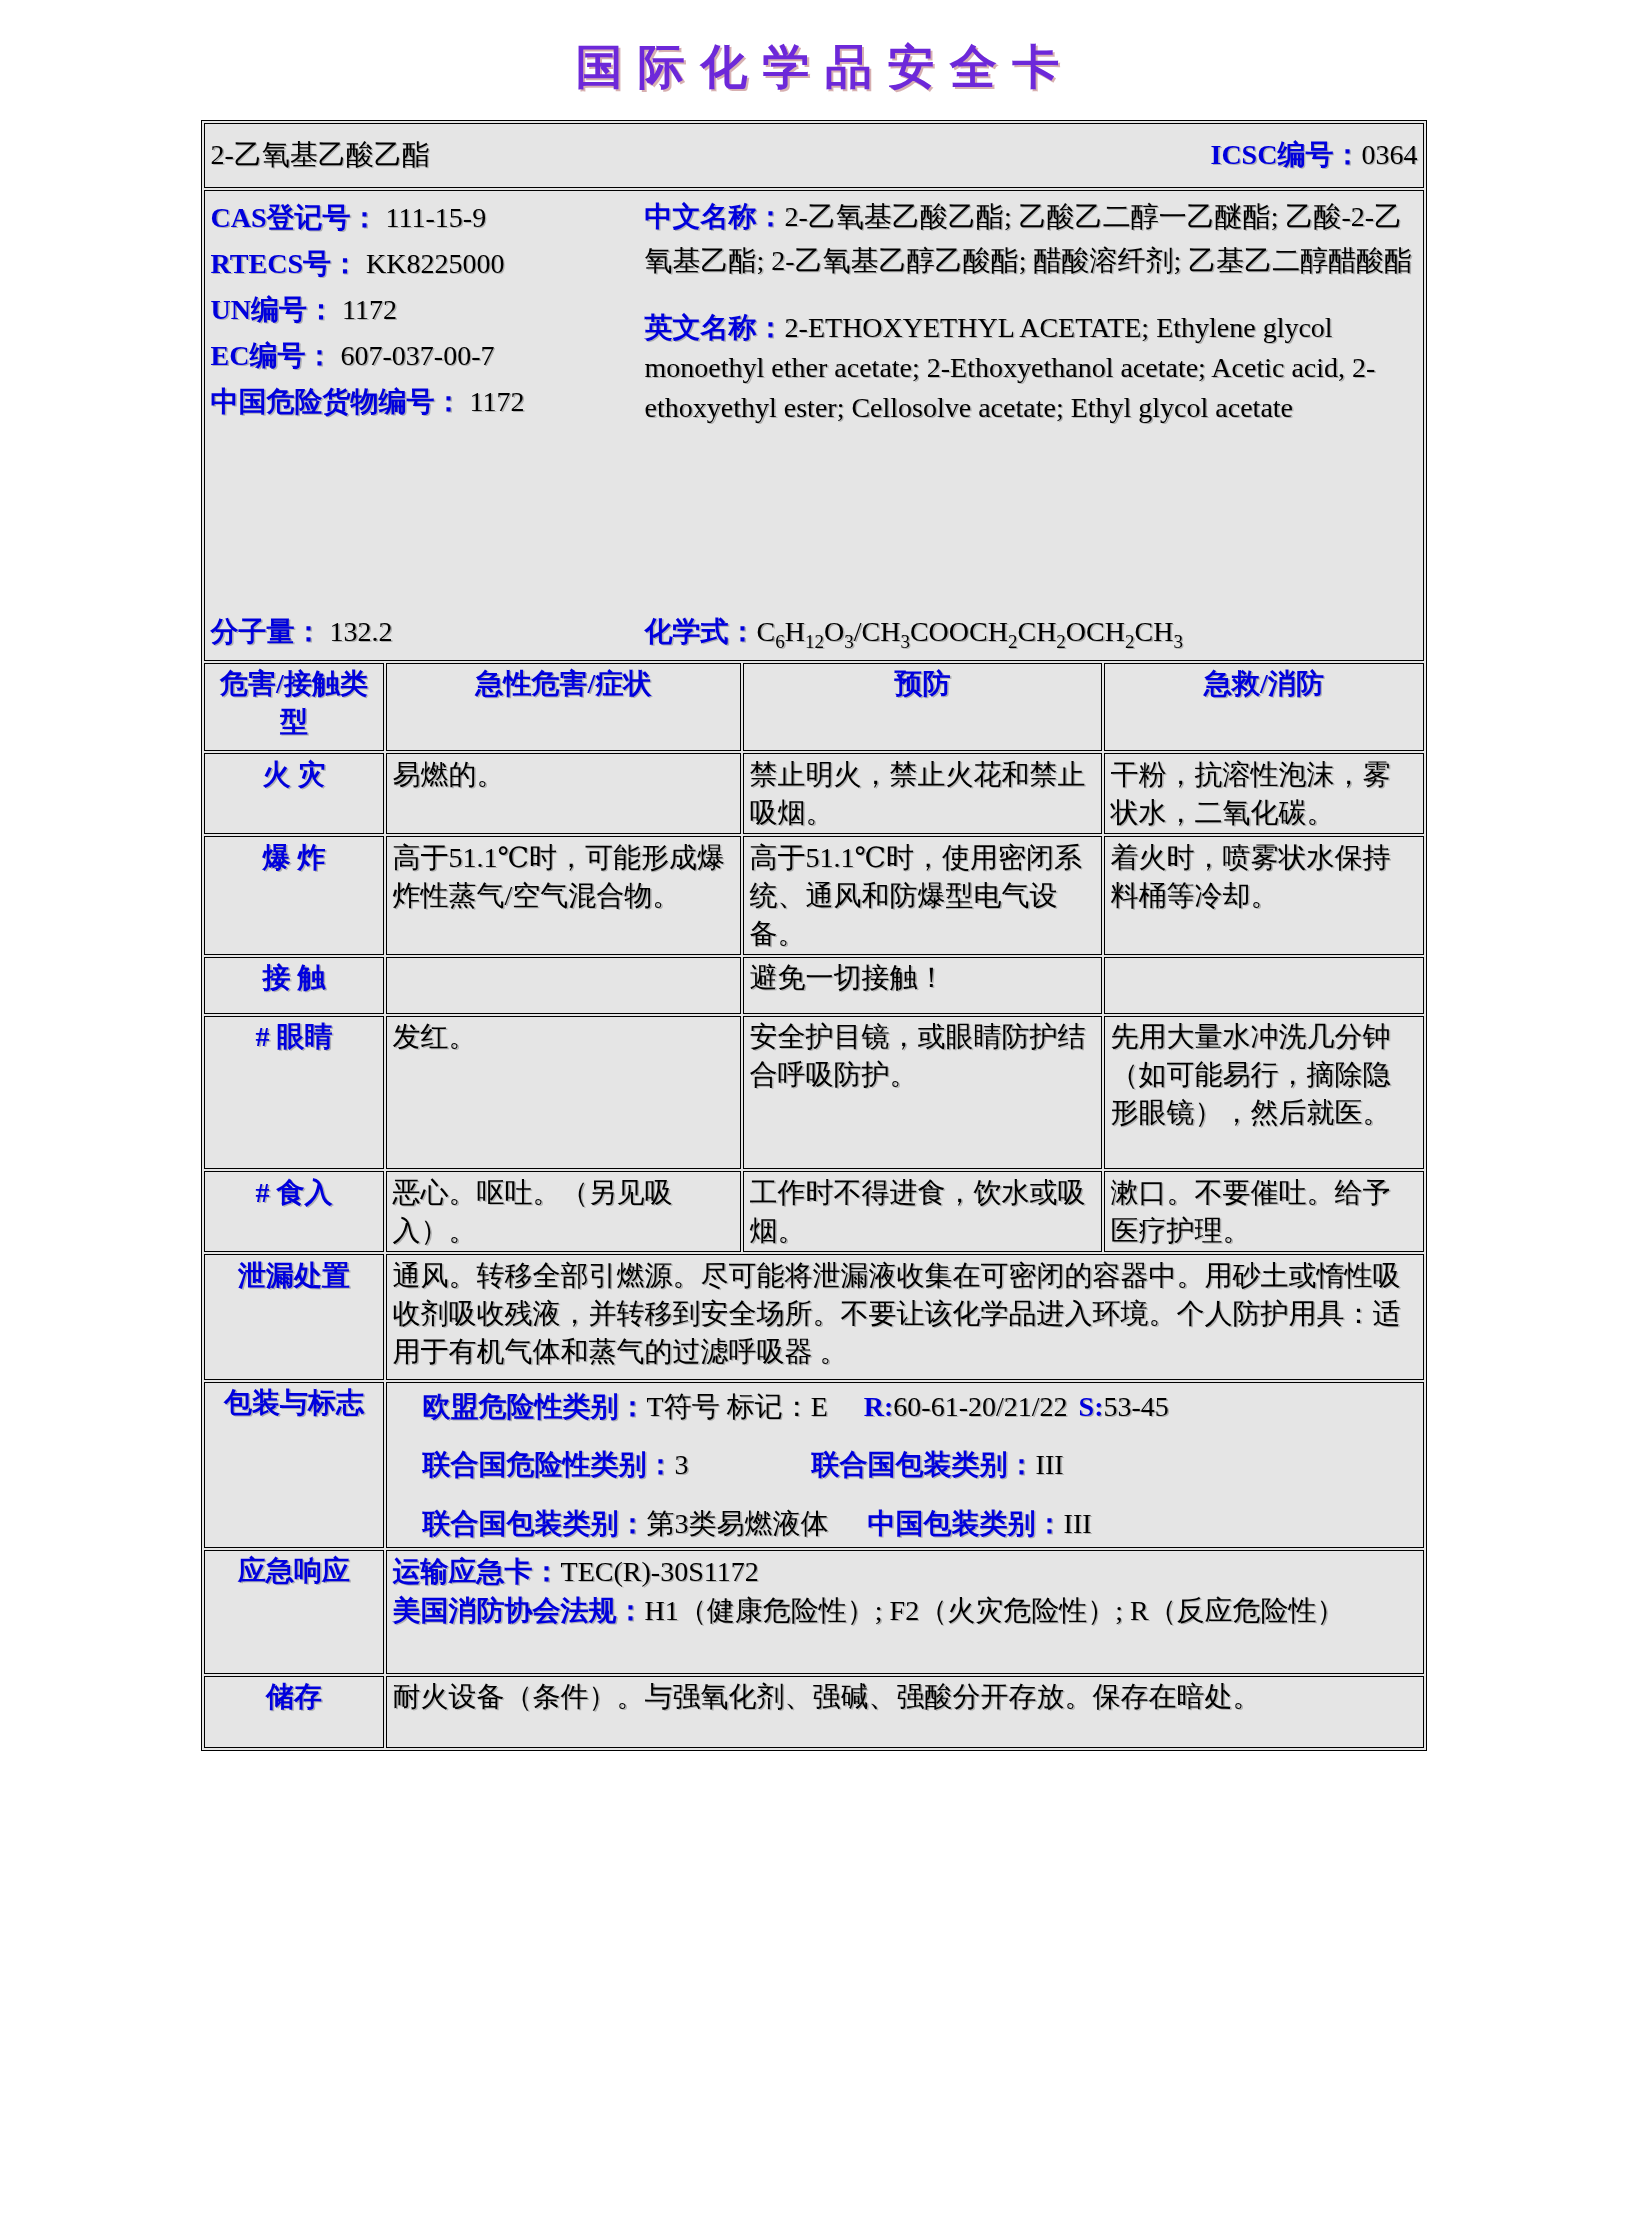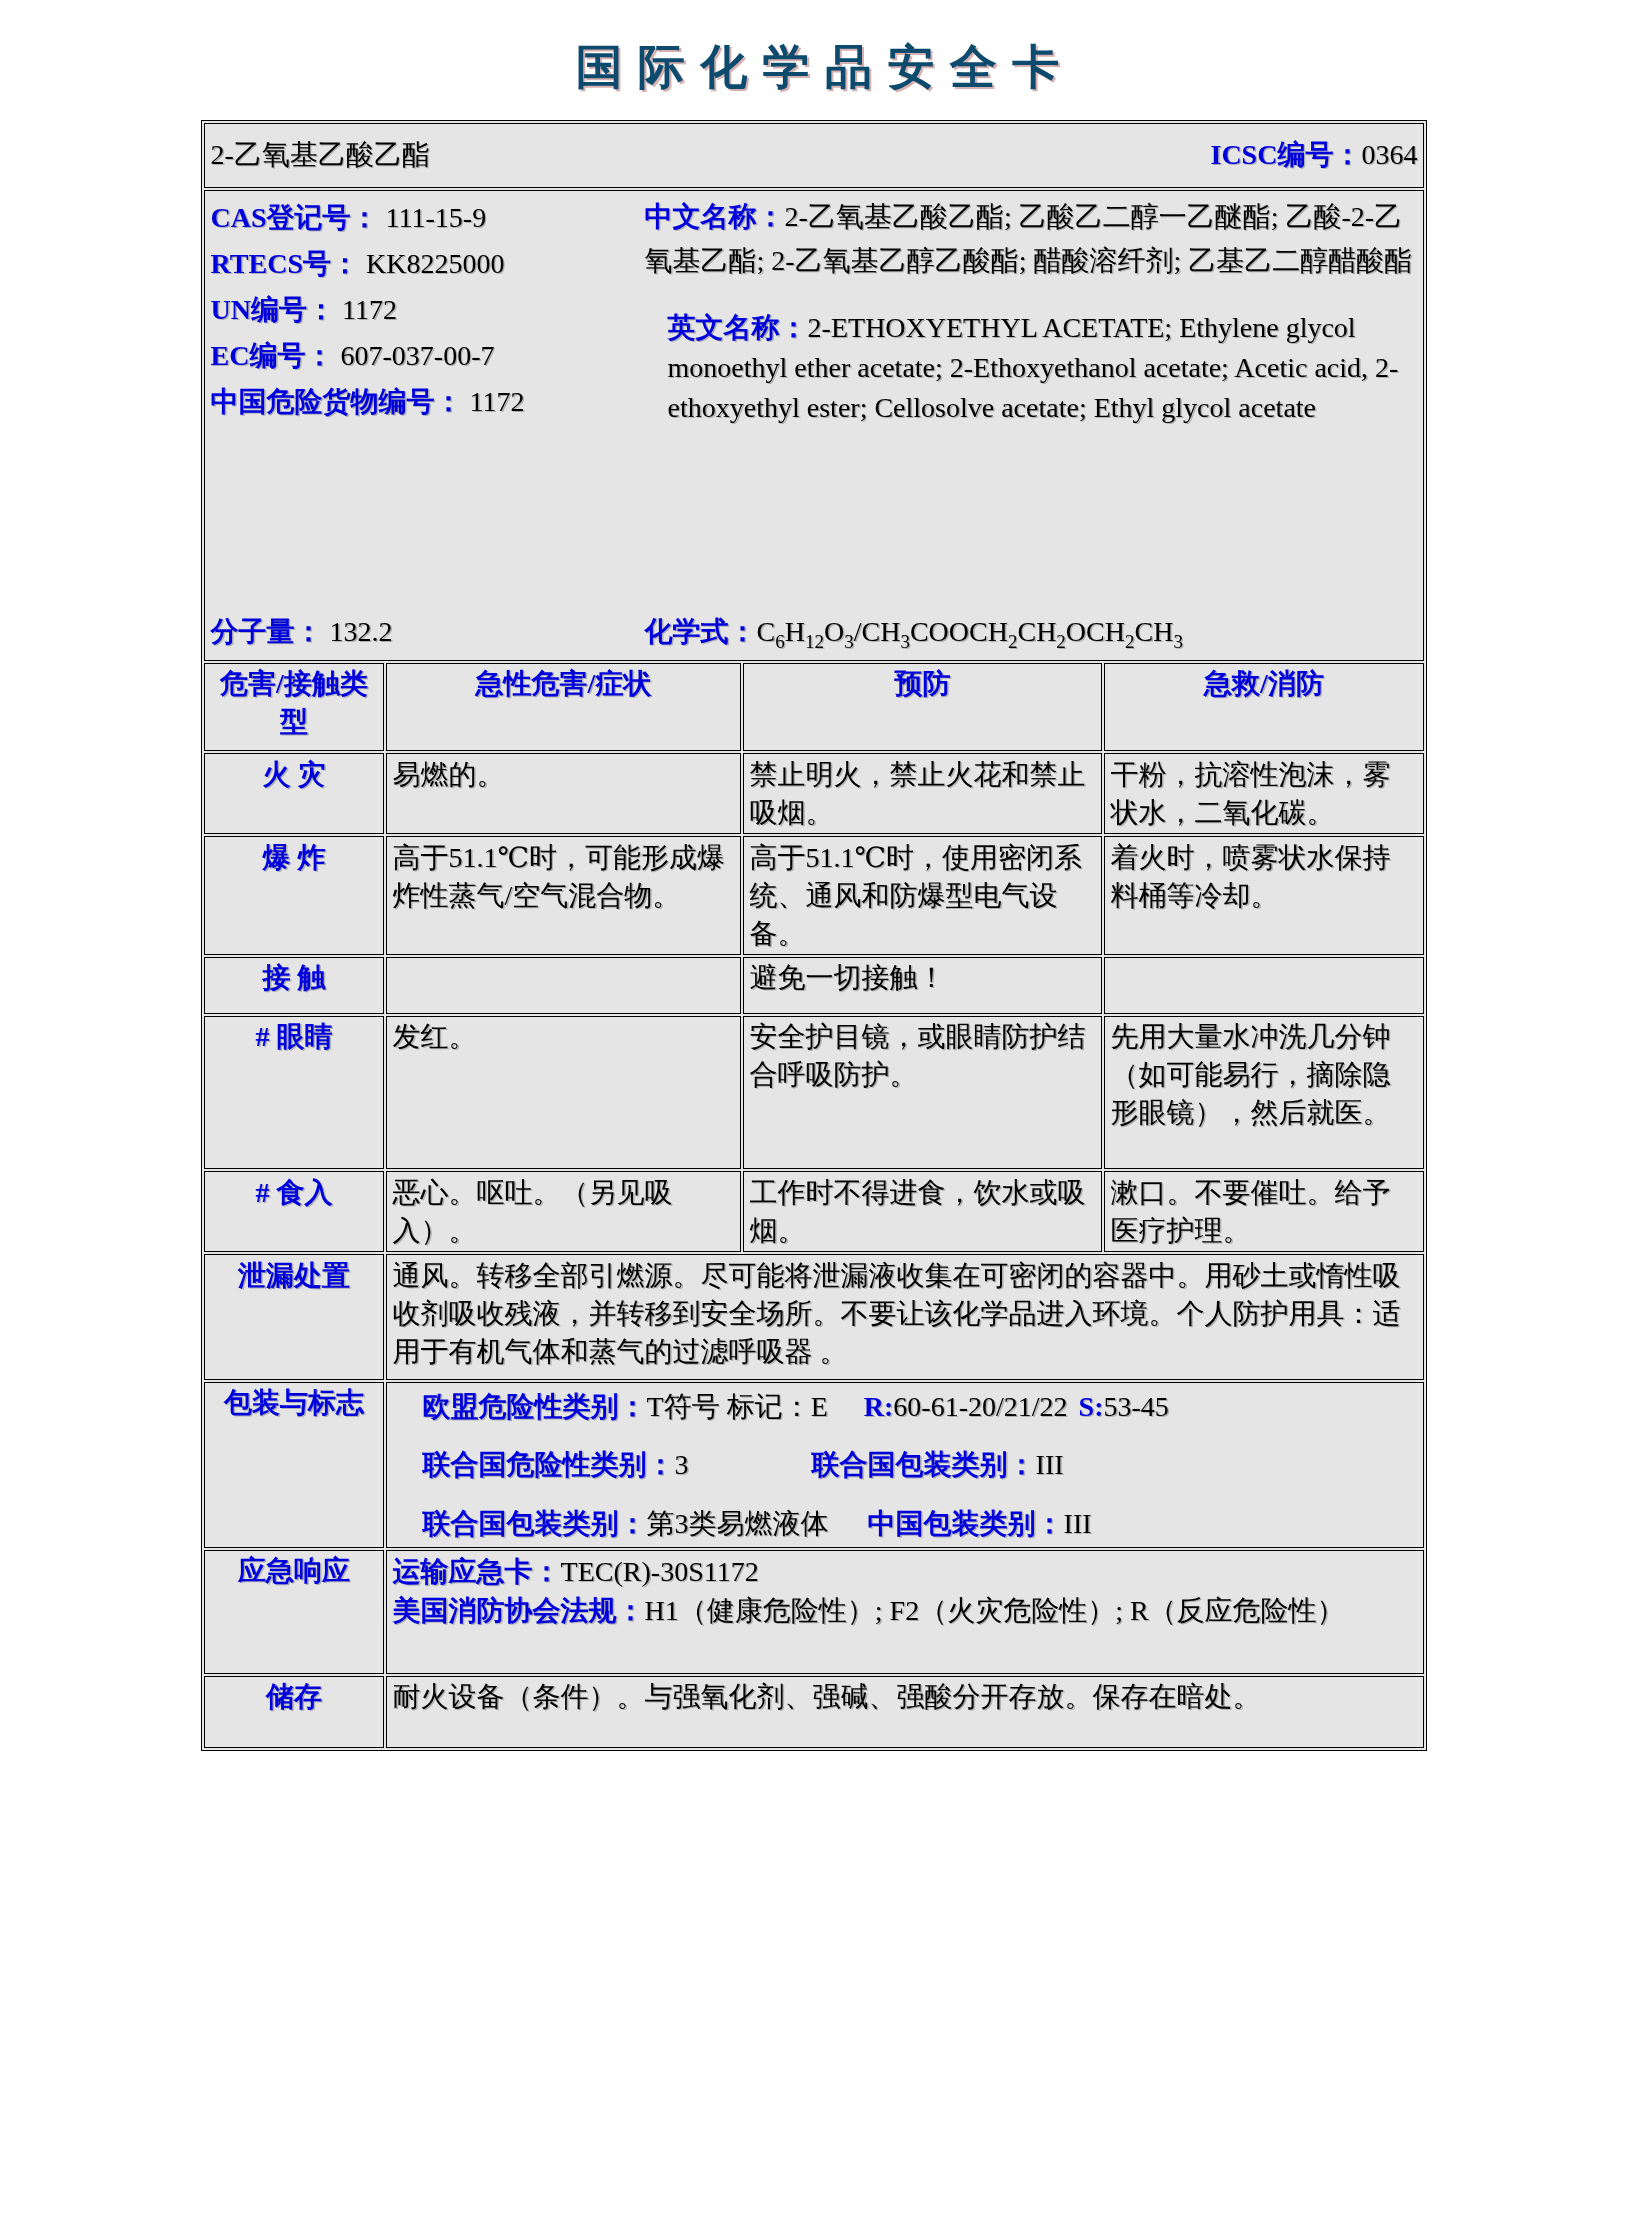--- a/index.html
+++ b/index.html
@@ -6,21 +6,21 @@
   body{
     width:1650px;height:2239px;
     font-family:"Liberation Serif","DejaVu Serif",serif;
     color:#000;
     -webkit-font-smoothing:antialiased;
   }
   .page{position:relative;width:1650px;height:2239px;overflow:hidden;}
   .title{
     margin:36px 0 21px 0;
     text-align:center;
-    color:#0c4a6e;
+    color:#6d28d9;
     font-size:47px;
     font-weight:bold;
     letter-spacing:15.4px;
     text-shadow:2.1px 2.1px 0 rgba(140,30,30,0.35);
   }
   table.card{
     margin-left:201px;
     width:1221px;
     table-layout:fixed;
     border-collapse:separate;
@@ -51,21 +51,21 @@
   }
   
   .card-head{display:flex;justify-content:space-between;align-items:center;min-height:60px;}
   
   .info{display:flex;flex-direction:column;min-height:466px;}
   .info-top{display:flex;flex:1 1 auto;}
   .id-col{width:434px;flex:0 0 434px;padding-top:2.8px;}
   .id-line{line-height:46px;white-space:nowrap;}
   .names-col{flex:1 1 auto;padding-top:2.8px;}
   .cn-names{line-height:44px;margin-bottom:25px;}
-  .en-names{line-height:40px;margin-left:23px;}
+  .en-names{line-height:40px;}
   .info-bottom{display:flex;padding-bottom:7px;}
   .mol-col{width:434px;flex:0 0 434px;}
   sub{font-size:19px;line-height:0;}
   
   .pkg-line{line-height:39px;margin-bottom:19.5px;white-space:nowrap;margin-left:30px;}
   .pkg-line:last-child{margin-bottom:0;}
   .gap-r{margin-left:36px;}
   .gap-s{margin-left:11px;}
   .gap-un{margin-left:123px;}
   .gap-cn{margin-left:39px;}

